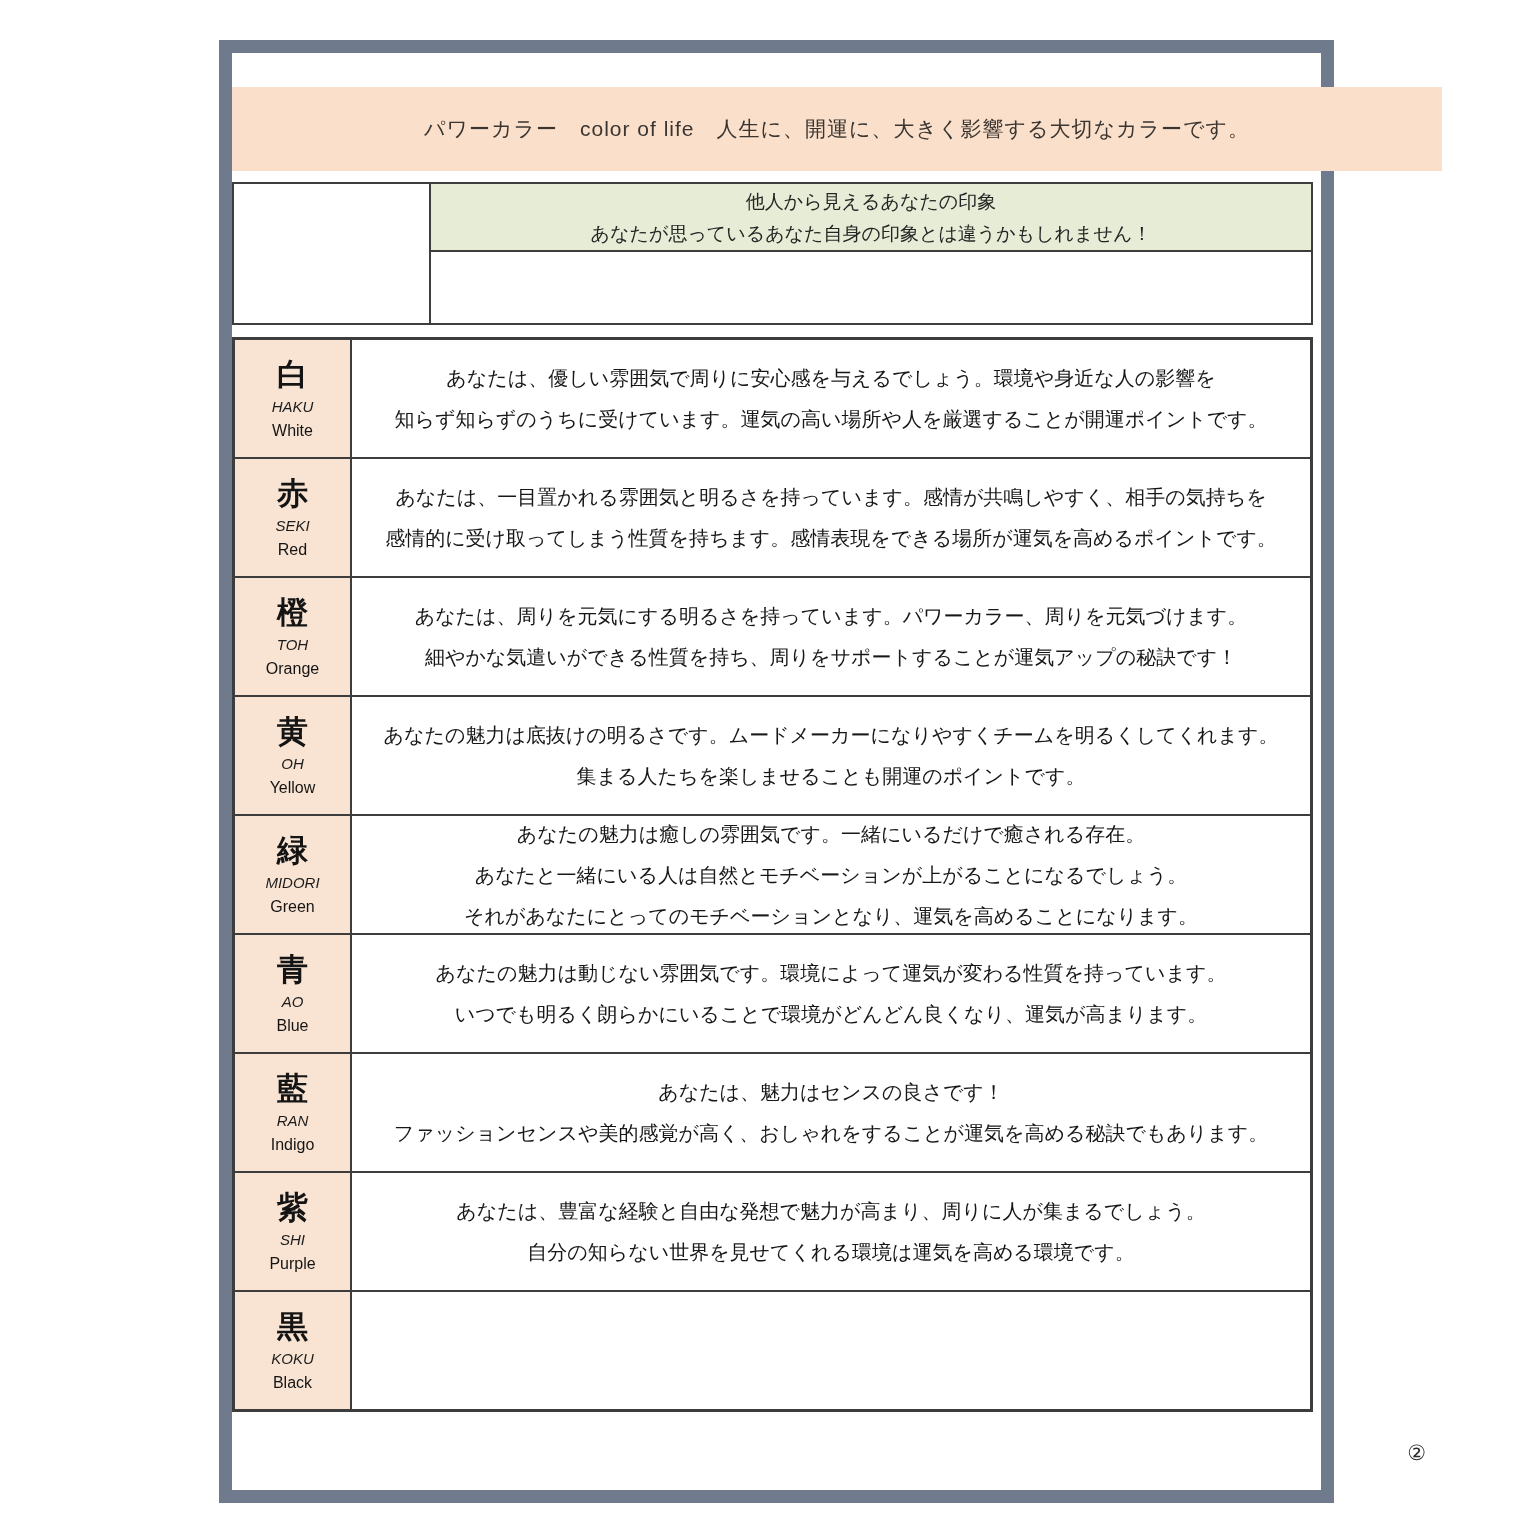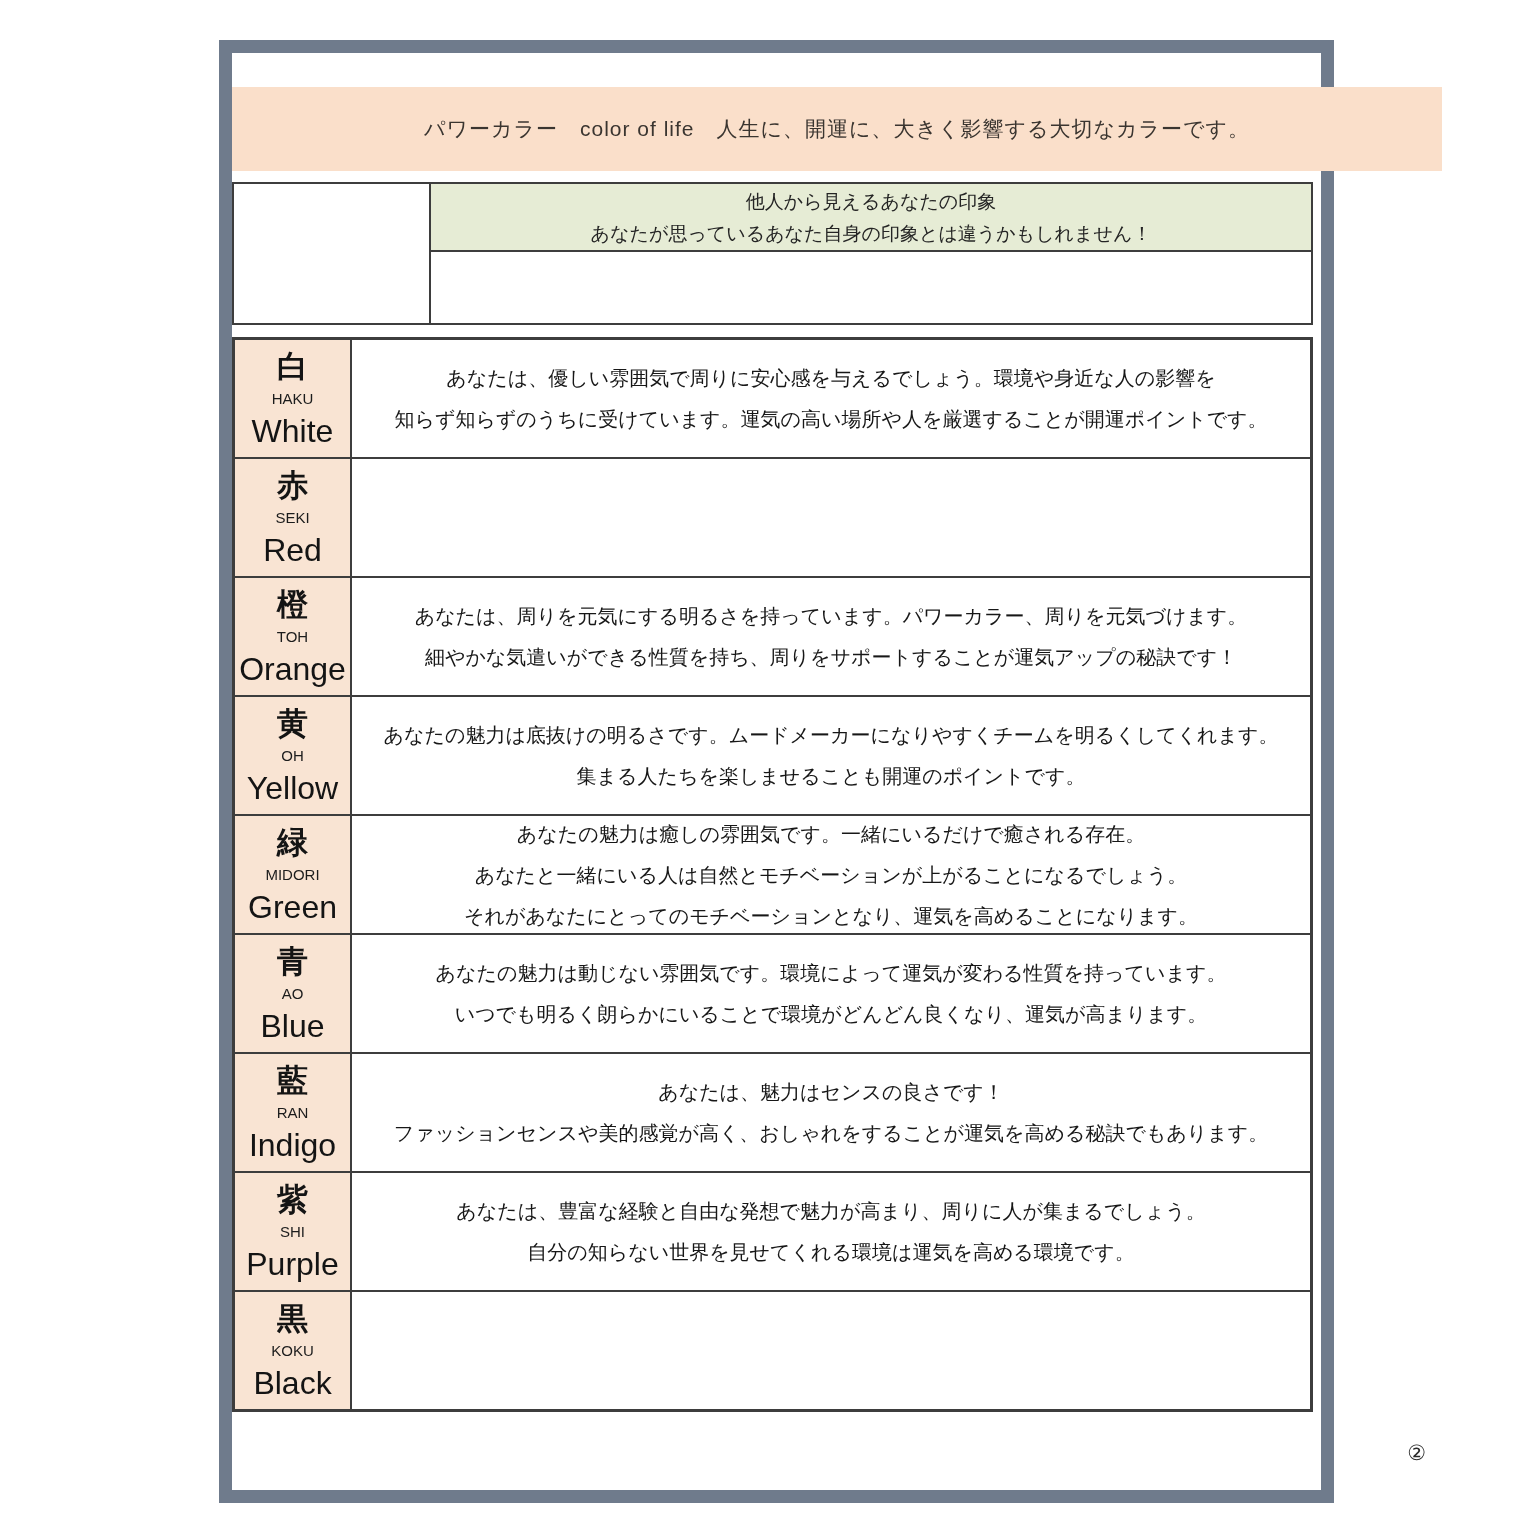--- a/index.html
+++ b/index.html
@@ -69,22 +69,22 @@
   .row + .row { border-top: 2px solid var(--table-border, #3d3d3d); }
   .label-cell {
     width: 117px; flex: 0 0 117px;
     box-sizing: border-box;
     border-right: 2px solid var(--table-border, #3d3d3d);
     background: var(--label-cell-bg, #f9e4d3);
     display: flex; flex-direction: column; justify-content: center; align-items: center;
     gap: 9px;
   }
   .kanji   { font-size: 31px; font-weight: bold; line-height: 1; color: #141414; }
-  .romaji  { font-size: 15px; line-height: 1; color: #1c1c1c; }
-  .english { font-size: 32px; line-height: 1; color: #141414; }
+  .romaji  { font-size: 15px; line-height: 1; color: #1c1c1c; font-style: italic; }
+  .english { font-size: 16px; line-height: 1; color: #141414; }
   .desc-cell {
     flex: 1;
     display: flex; flex-direction: column; justify-content: center; align-items: center;
     gap: 19px;
     padding: 4px 14px;
   }
   .desc-line { font-size: 20px; line-height: 1.1; color: #171717; white-space: nowrap; }
 
   
   .page-number {
@@ -124,20 +124,24 @@
             <div class="desc-line">あなたは、優しい雰囲気で周りに安心感を与えるでしょう。環境や身近な人の影響を</div>
             <div class="desc-line">知らず知らずのうちに受けています。運気の高い場所や人を厳選することが開運ポイントです。</div>
           </div>
   </div>
         <div class="row">
     <div class="label-cell">
       <div class="kanji">赤</div>
       <div class="romaji">SEKI</div>
       <div class="english">Red</div>
     </div>
+    <div class="desc-cell">
+            <div class="desc-line">あなたは、一目置かれる雰囲気と明るさを持っています。感情が共鳴しやすく、相手の気持ちを</div>
+            <div class="desc-line">感情的に受け取ってしまう性質を持ちます。感情表現をできる場所が運気を高めるポイントです。</div>
+          </div>
   </div>
         <div class="row">
     <div class="label-cell">
       <div class="kanji">橙</div>
       <div class="romaji">TOH</div>
       <div class="english">Orange</div>
     </div>
     <div class="desc-cell">
             <div class="desc-line">あなたは、周りを元気にする明るさを持っています。パワーカラー、周りを元気づけます。</div>
             <div class="desc-line">細やかな気遣いができる性質を持ち、周りをサポートすることが運気アップの秘訣です！</div>

